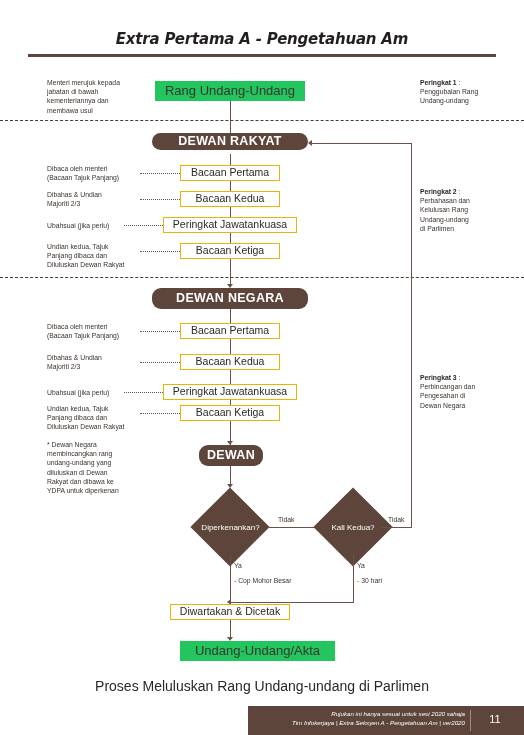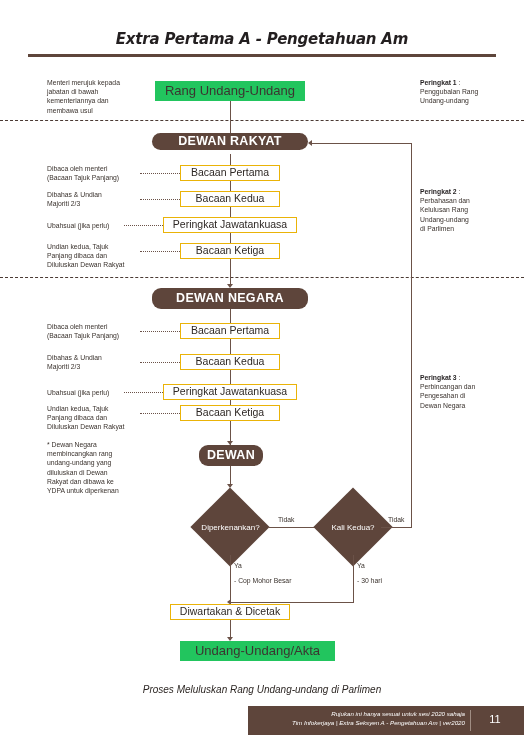--- a/index.html
+++ b/index.html
@@ -112,21 +112,21 @@
   .edge-label{
     position:absolute;
     font-size:6.8px;
     color:#3a322d;
   }
 
   
   .caption{
     position:absolute;left:0;top:678px;width:524px;
     text-align:center;
-    font-style:italic;font-size:10px;color:#2d2724;margin-top:6px;
+    font-size:14px;color:#2d2724;
   }
 
   
   .footer-bar{
     position:absolute;left:248px;top:706px;width:276px;height:29px;
     background:#5e453b;
   }
   .footer-text{
     position:absolute;left:250px;top:709px;width:215px;
     text-align:right;

